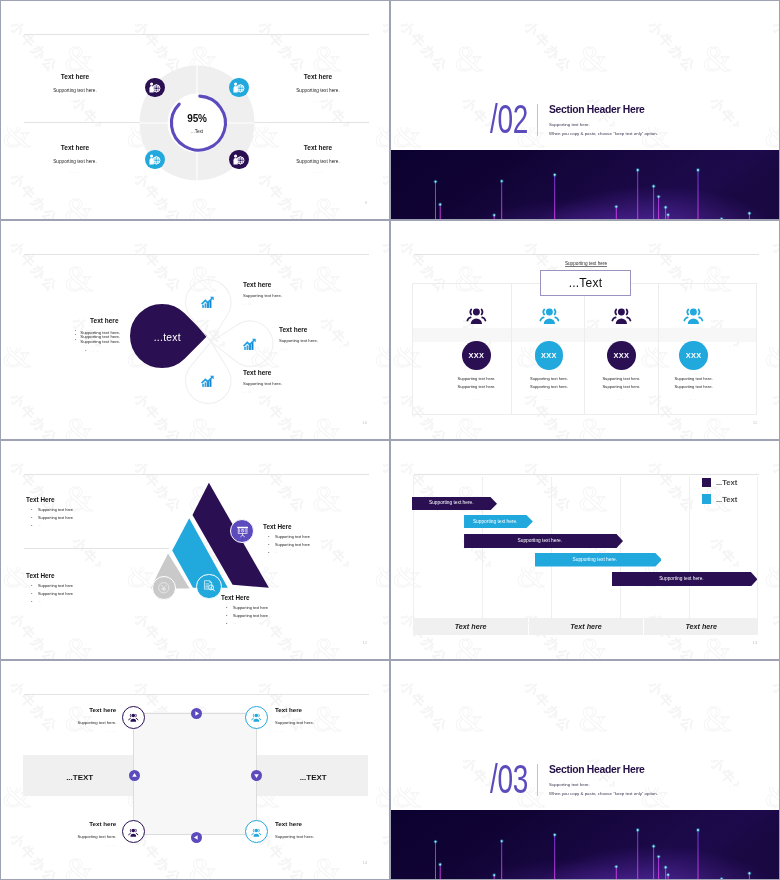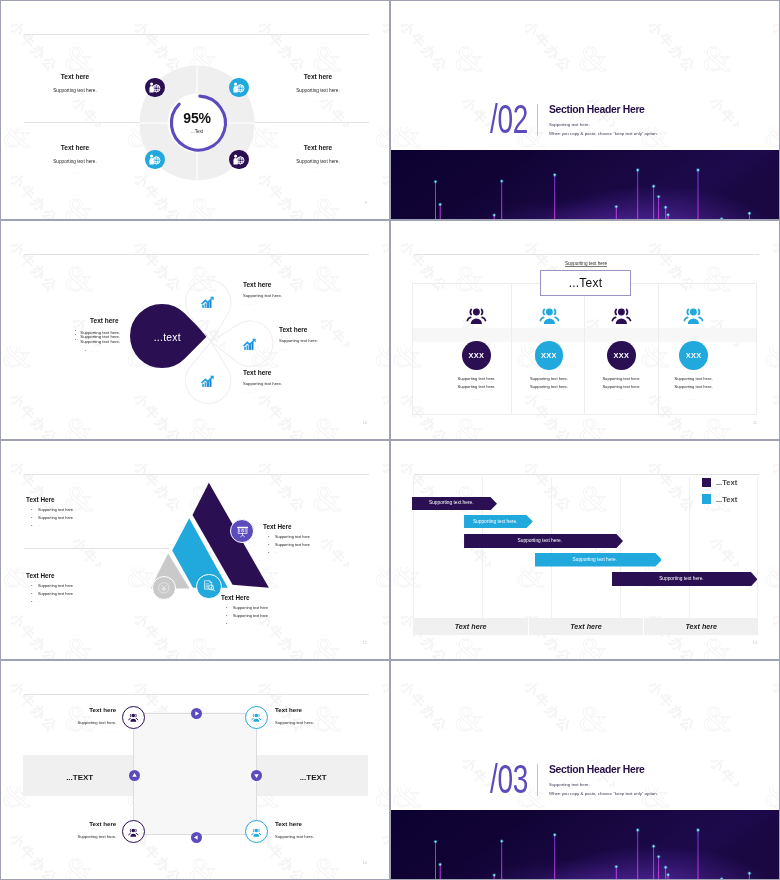--- a/index.html
+++ b/index.html
@@ -43,21 +43,21 @@
       </div>
 <div class="rule" style="left:23px;top:33px;width:345px"></div>
 <div class="rule" style="left:23px;top:121px;width:345px"></div>
 <svg style="position:absolute;left:138px;top:64px" width="116" height="116" viewBox="0 0 116 116">
 <circle cx="58" cy="58" r="57.5" fill="#efefef"></circle>
 <path d="M58 0.5 L58 115.5" stroke="#fff" stroke-width="1.1"></path>
 <path d="M0.5 58 L115.5 58" stroke="#fff" stroke-width="1.1"></path>
 <circle cx="58" cy="58" r="29.5" fill="#fff"></circle>
 <path d="M60.8 31.1 A27 27 0 1 1 40.2 39.1" fill="none" stroke="#5b4bbd" stroke-width="3.1" stroke-linecap="round"></path>
 </svg>
-<div style="position:absolute;left:138px;top:111.5px;width:116px;text-align:center;font-size:14px;font-weight:bold;color:#111;letter-spacing:-0.25px;line-height:11px">95%</div>
+<div style="position:absolute;left:138px;top:111.5px;width:116px;text-align:center;font-size:10px;font-weight:bold;color:#111;letter-spacing:-0.25px;line-height:11px">95%</div>
 <div style="position:absolute;left:138px;top:128px;width:116px;text-align:center;font-size:4.6px;color:#222">...Text</div>
 <div class="badge" style="left:144px;top:76.5px;width:19.5px;height:19.5px;background:#2a0f52">
         <svg viewBox="0 0 28 26" width="13.2" height="13.2">
           <circle cx="7.6" cy="5.6" r="3.3" fill="#fff"></circle>
           <path d="M3.1 23.6 L3.1 14.2 a4.5 4.5 0 0 1 9.0 0 L12.1 23.6 Z" fill="#fff"></path>
           <circle cx="17.8" cy="14.6" r="7.6" fill="none" stroke="#fff" stroke-width="2.0"></circle>
           <ellipse cx="17.8" cy="14.6" rx="3.3" ry="7.6" fill="none" stroke="#fff" stroke-width="1.7"></ellipse>
           <path d="M10.6 11.6 H25.0 M10.6 17.6 H25.0" stroke="#fff" stroke-width="1.7"></path>
         </svg>
       </div>

